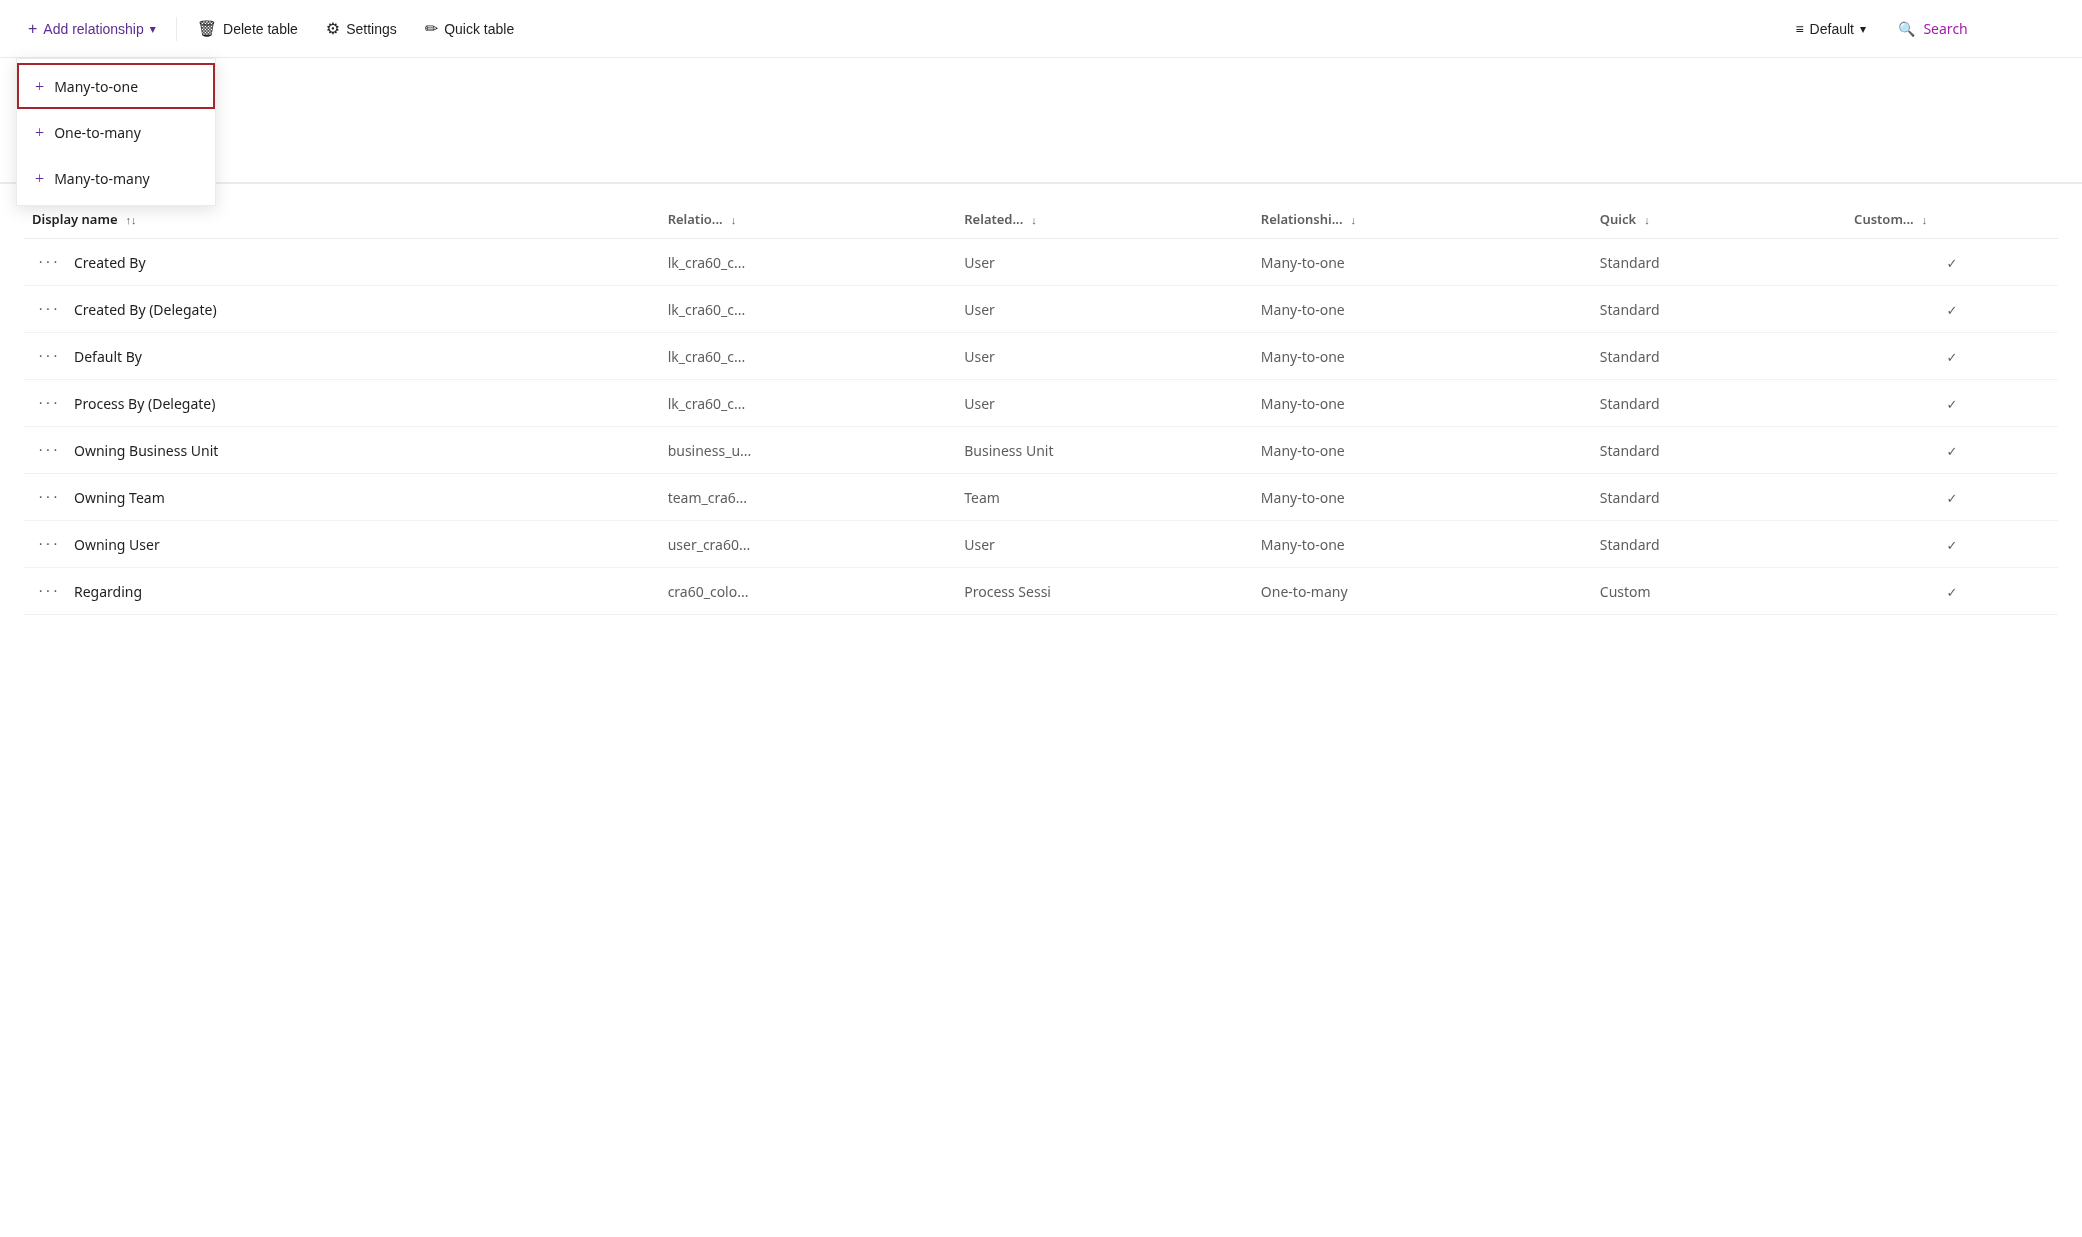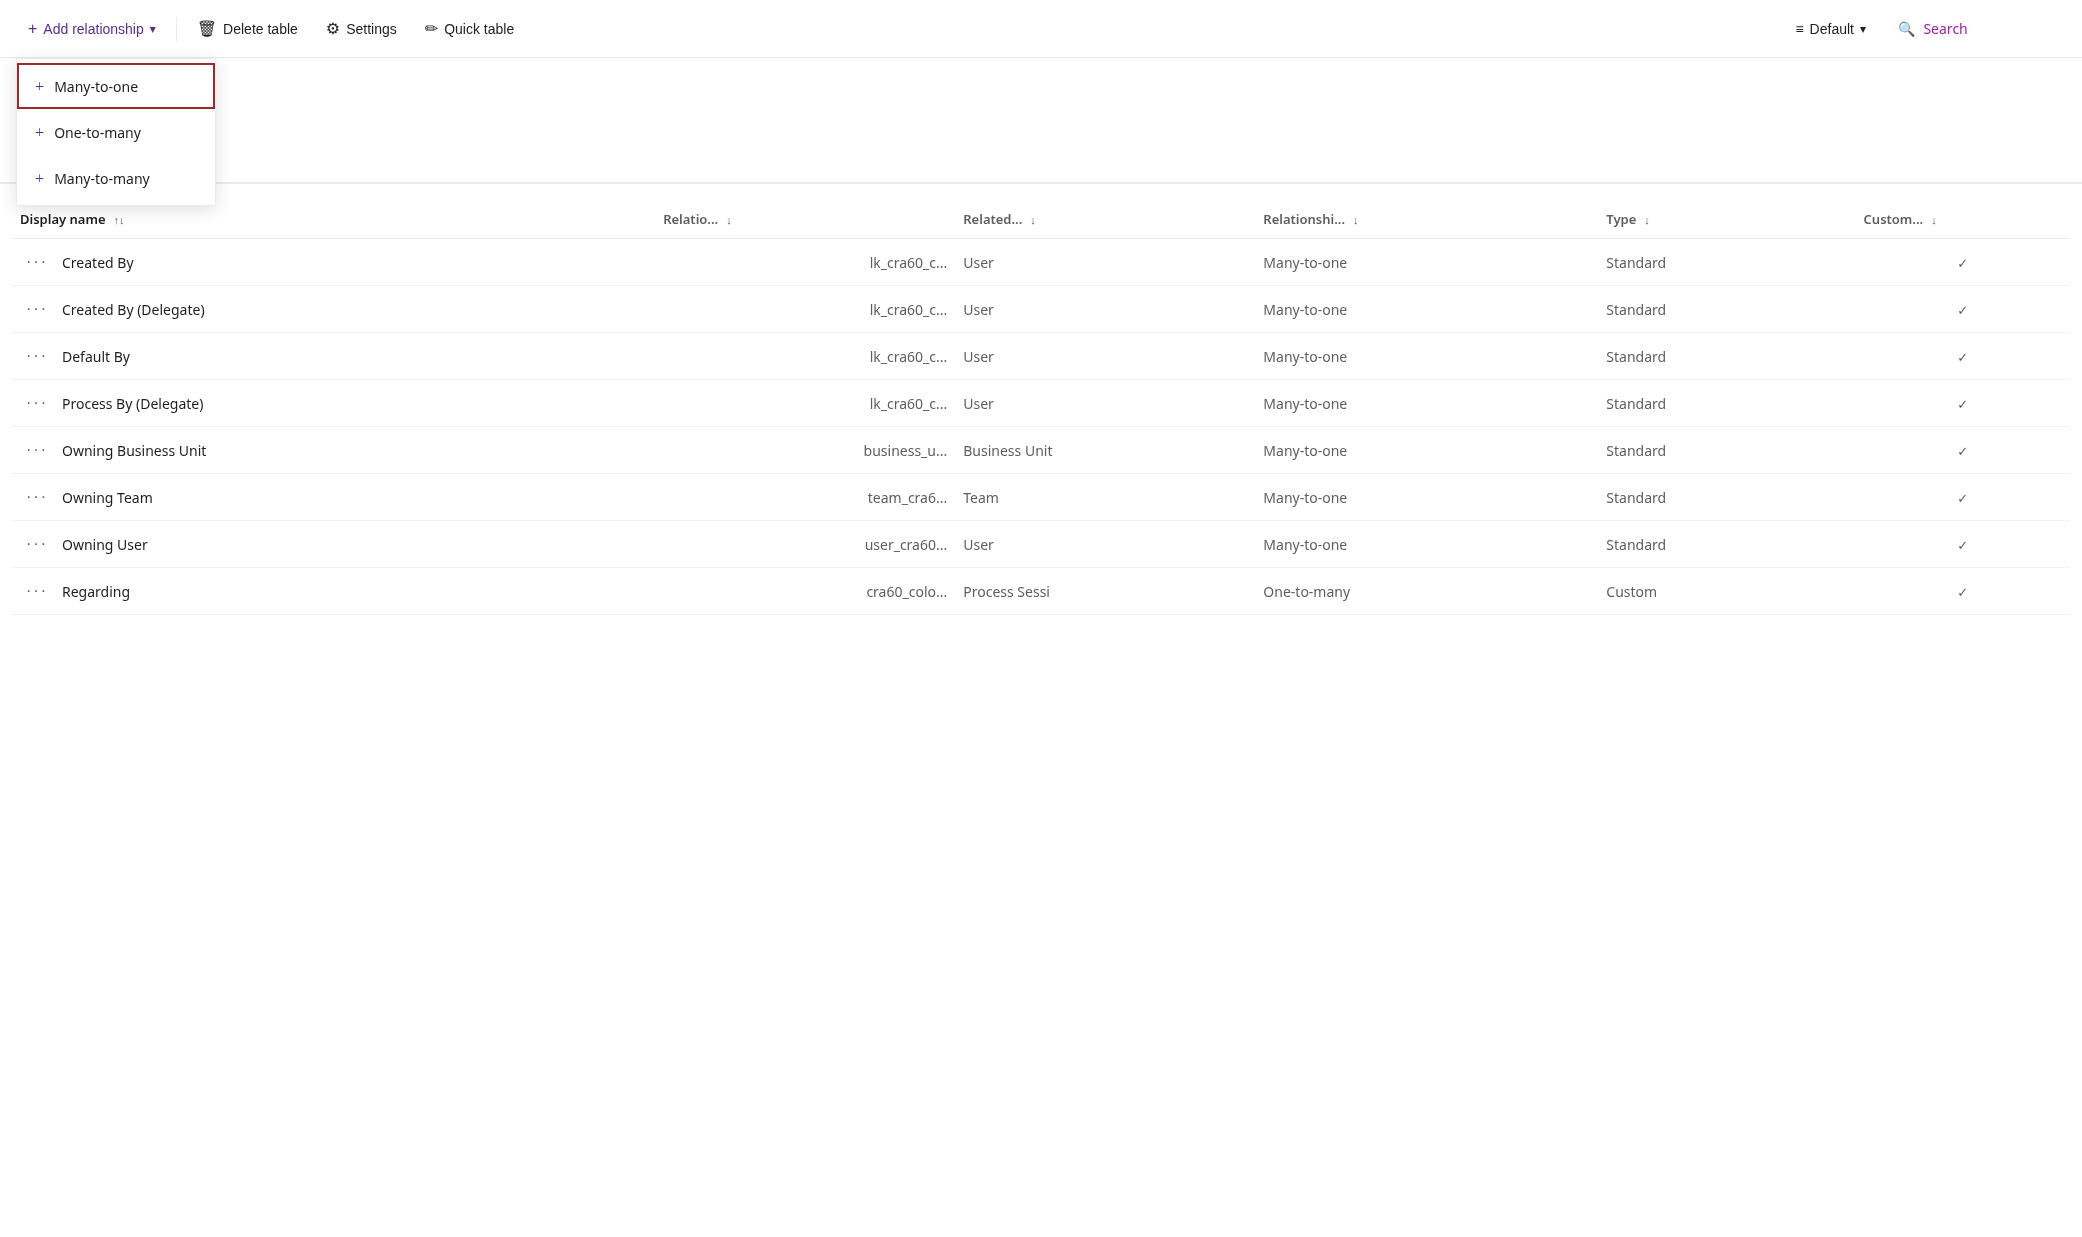--- a/index.html
+++ b/index.html
@@ -134,21 +134,21 @@
       color: #605e5c;
     }
     .tab.active {
       border-bottom: 3px solid #5c2d91;
       color: #201f1e;
       font-weight: 600;
     }
 
     
     .table-container {
-      padding: 16px 12px;
+      padding: 16px 24px;
     }
     table {
       width: 100%;
       border-collapse: collapse;
     }
     thead th {
       text-align: left;
       padding: 10px 8px;
       font-weight: 600;
       font-size: 13px;
@@ -171,21 +171,21 @@
     }
     tbody tr {
       border-bottom: 1px solid #f3f2f1;
     }
     tbody td {
       padding: 12px 8px;
       font-size: 14px;
       color: #201f1e;
     }
     .col-display { width: 30%; }
-    .col-relation { width: 14%; color: #605e5c; text-align: right; }
+    .col-relation { width: 14%; color: #605e5c; }
     .col-related { width: 14%; color: #605e5c; }
     .col-reltype { width: 16%; color: #605e5c; margin-left: 42px; }
     .col-type { width: 12%; color: #605e5c; }
     .col-custom { width: 10%; color: #605e5c; text-align: center; }
     .more-btn {
       background: none;
       border: none;
       cursor: pointer;
       color: #605e5c;
       font-size: 16px;
@@ -298,21 +298,21 @@
           </div>
         </th>
         <th class="col-reltype">
           <div class="col-header">
             <span>Relationshi...</span>
             <span class="sort-icons">↓</span>
           </div>
         </th>
         <th class="col-type">
           <div class="col-header">
-            <span>Type</span>
+            <span>Quick</span>
             <span class="sort-icons">↓</span>
           </div>
         </th>
         <th class="col-custom">
           <div class="col-header">
             <span>Custom...</span>
             <span class="sort-icons">↓</span>
           </div>
         </th>
       </tr>

